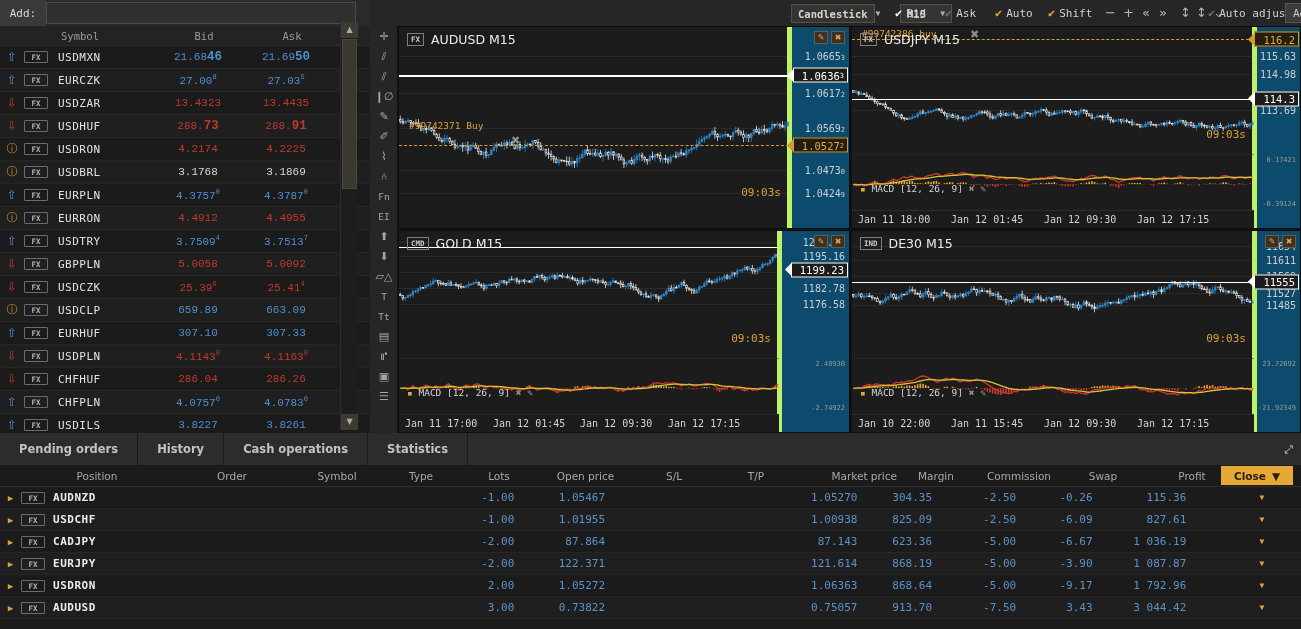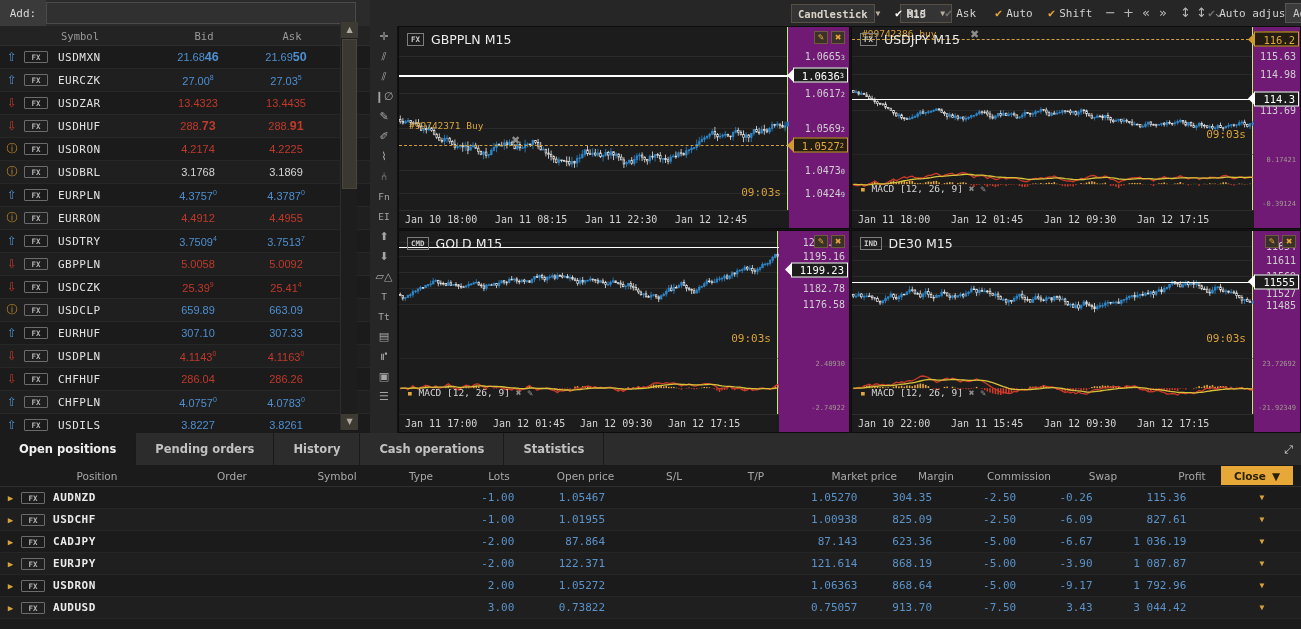--- a/index.html
+++ b/index.html
@@ -66,21 +66,21 @@
   .arrow { width:24px; text-align:center; font-size:12px; line-height:12px; }
   .ar-up { color:#4e8fd0; }
   .ar-dn { color:#c0392b; }
   .ar-i  { color:#c8922a; font-size:11px; }
   .fxtag { width:24px; height:12px; border:1px solid #6b6b6b; color:#b5b5b5;
            font-size:7.5px; line-height:11px; text-align:center; border-radius:1px;
            font-family:"DejaVu Sans Mono", monospace; font-weight:bold; }
   .symname { width:106px; padding-left:10px; font-size:11px; color:#e2e2e2;
              font-family:"DejaVu Sans Mono", monospace; letter-spacing:0.5px; }
   .bidv, .askv { width:88px; text-align:center; font-size:11px;
-                 font-family:Liberation Sans, sans-serif; }
+                 font-family:Liberation Mono, monospace; }
   .up  { color:#4e8fd0; }
   .dn  { color:#c0392b; }
   .nt  { color:#d6d6d6; }
   .bidv b, .askv b { font-size:12.5px; font-weight:bold; }
   .bidv sup, .askv sup { font-size:7px; vertical-align:super; }
   .xcol { width:40px; text-align:center; color:#d0d0d0; font-size:11px; }
 
   .wl-scroll { position:absolute; left:340px; top:22px; width:17px; height:408px; background:#1d1d1d; border-left:1px solid #2c2c2c; }
   .sc-btn { width:17px; height:16px; background:#3d3a34; color:#b0aca2; font-size:8px; text-align:center; line-height:16px; }
   .sc-thumb { position:absolute; left:1px; top:17px; width:15px; height:150px; background:#3b3832; border:1px solid #4a463e; }
@@ -104,21 +104,21 @@
          padding:0 3px; font-family:"DejaVu Sans Mono", monospace; font-weight:bold; }
   .cell-name { color:#ececec; font-size:12.5px; font-family:"DejaVu Sans", sans-serif; }
 
   .cell-btns { position:absolute; right:4px; top:4px; display:flex; gap:3px; z-index:7; }
   .cbtn { width:14px; height:13px; background:#3a3228; border:1px solid #6d5b3e;
           color:#e3a53c; font-size:8px; text-align:center; line-height:12px; }
 
   .plot { position:absolute; left:0; top:0; right:0; bottom:0; }
   .gridline { position:absolute; left:0; height:1px; background:#2a2a2a; }
 
-  .paxis { position:absolute; top:0; bottom:0; background:#701a75; border-left:1px solid #bef264; }
+  .paxis { position:absolute; top:0; bottom:0; background:#0c4a6e; border-left:5px solid #bef264; }
   .ptick { position:absolute; right:4px; color:#cfcfcf; font-size:10px;
            font-family:"DejaVu Sans Mono", monospace; white-space:nowrap; transform:translateY(-50%); }
   .ptick sub { font-size:7px; vertical-align:baseline; }
   .ptick.small { font-size:7px; color:#a09a8e; }
 
   .pmarker { position:absolute; height:15px; display:flex; align-items:center;
              padding:0 3px 0 8px; font-size:10.5px; font-family:"DejaVu Sans Mono", monospace;
              transform:translateY(-50%); white-space:nowrap; z-index:8; }
   .pm-white { background:#1c1c1c; border:1.5px solid #ffffff; color:#ffffff; }
   .pm-gold  { background:#241d12; border:1.5px solid #d09a32; color:#e0a93c; }
@@ -725,42 +725,36 @@
           <rect x="385.3" y="99.0" width="1.6" height="1.2" fill="#2e86c8" stroke="#2e86c8" stroke-width="0.7"></rect>
           <line x1="388.7" y1="94.8" x2="388.7" y2="99.6" stroke="#2e86c8" stroke-width="0.8"></line>
           <rect x="387.9" y="95.1" width="1.6" height="3.9" fill="#2e86c8" stroke="#2e86c8" stroke-width="0.7"></rect>
         </svg>
         <div class="hline" style="top:48.1px;width:390px;"></div>
         <div class="dline" style="top:118.4px;width:390px;"></div>
         <div class="ordlabel" style="left:10px;top:93px;">#99742371 Buy</div>
         <div class="ordx" style="left:112px;top:107.4px;">✖</div>
         <div class="cell-title">
           <span class="cat">FX</span>
-          <span class="cell-name">GBPPLN M15</span>
+          <span class="cell-name">AUDUSD M15</span>
         </div>
         <div class="cell-btns">
           <span class="cbtn">✎</span>
           <span class="cbtn">✖</span>
         </div>
         <div class="clock" style="right:68px;top:159px;">09:03s</div>
         <div class="paxis" style="right:0;width:62px;">
           <div class="ptick" style="top:28.7px;">1.0665<sub>3</sub></div>
           <div class="ptick" style="top:65.7px;">1.0617<sub>2</sub></div>
           <div class="ptick" style="top:100.8px;">1.0569<sub>2</sub></div>
           <div class="ptick" style="top:143.4px;">1.0473<sub>0</sub></div>
           <div class="ptick" style="top:165.6px;">1.0424<sub>9</sub></div>
         </div>
         <div class="pmarker pm-white" style="right:1px;top:48.1px;">1.0636<sub style="font-size:7px;">3</sub></div>
         <div class="pmarker pm-gold" style="right:1px;top:118.4px;">1.0527<sub style="font-size:7px;">2</sub></div>
-        <div class="taxis" style="width:390px;">
-          <div class="ttick" style="left:6px;">Jan 10 18:00</div>
-          <div class="ttick" style="left:96px;">Jan 11 08:15</div>
-          <div class="ttick" style="left:186px;">Jan 11 22:30</div>
-          <div class="ttick" style="left:276px;">Jan 12 12:45</div>
-        </div>
       </div>
     <div class="cell" id="cell-usdjpy">
         <div class="gridline" style="top:28.6px;width:402px;"></div>
         <div class="gridline" style="top:47.0px;width:402px;"></div>
         <div class="gridline" style="top:83.2px;width:402px;"></div>
         <svg class="plot" width="402" height="127" style="z-index:2;">
           <line x1="1.3" y1="63.2" x2="1.3" y2="65.6" stroke="#e8e8e8" stroke-width="0.8"></line>
           <rect x="0.5" y="63.5" width="1.7" height="1.8" fill="#1c1c1c" stroke="#e8e8e8" stroke-width="0.7"></rect>
           <line x1="4.0" y1="62.6" x2="4.0" y2="66.1" stroke="#2e86c8" stroke-width="0.8"></line>
           <rect x="3.2" y="64.9" width="1.7" height="0.8" fill="#2e86c8" stroke="#2e86c8" stroke-width="0.7"></rect>
@@ -2225,21 +2219,20 @@
           <div class="ttick" style="left:6px;">Jan 10 22:00</div>
           <div class="ttick" style="left:99px;">Jan 11 15:45</div>
           <div class="ttick" style="left:192px;">Jan 12 09:30</div>
           <div class="ttick" style="left:285px;">Jan 12 17:15</div>
         </div>
       </div>
   </div>
 
   <div class="bottom">
     <div class="tabs" id="tabs">
-        <div class="tab active">Open positions</div>
         <div class="tab">Pending orders</div>
         <div class="tab">History</div>
         <div class="tab">Cash operations</div>
         <div class="tab">Statistics</div>
         <div class="tabs-fill">
           <span class="expand-ic">⤢</span>
         </div>
       </div>
 
     <div class="thead">

